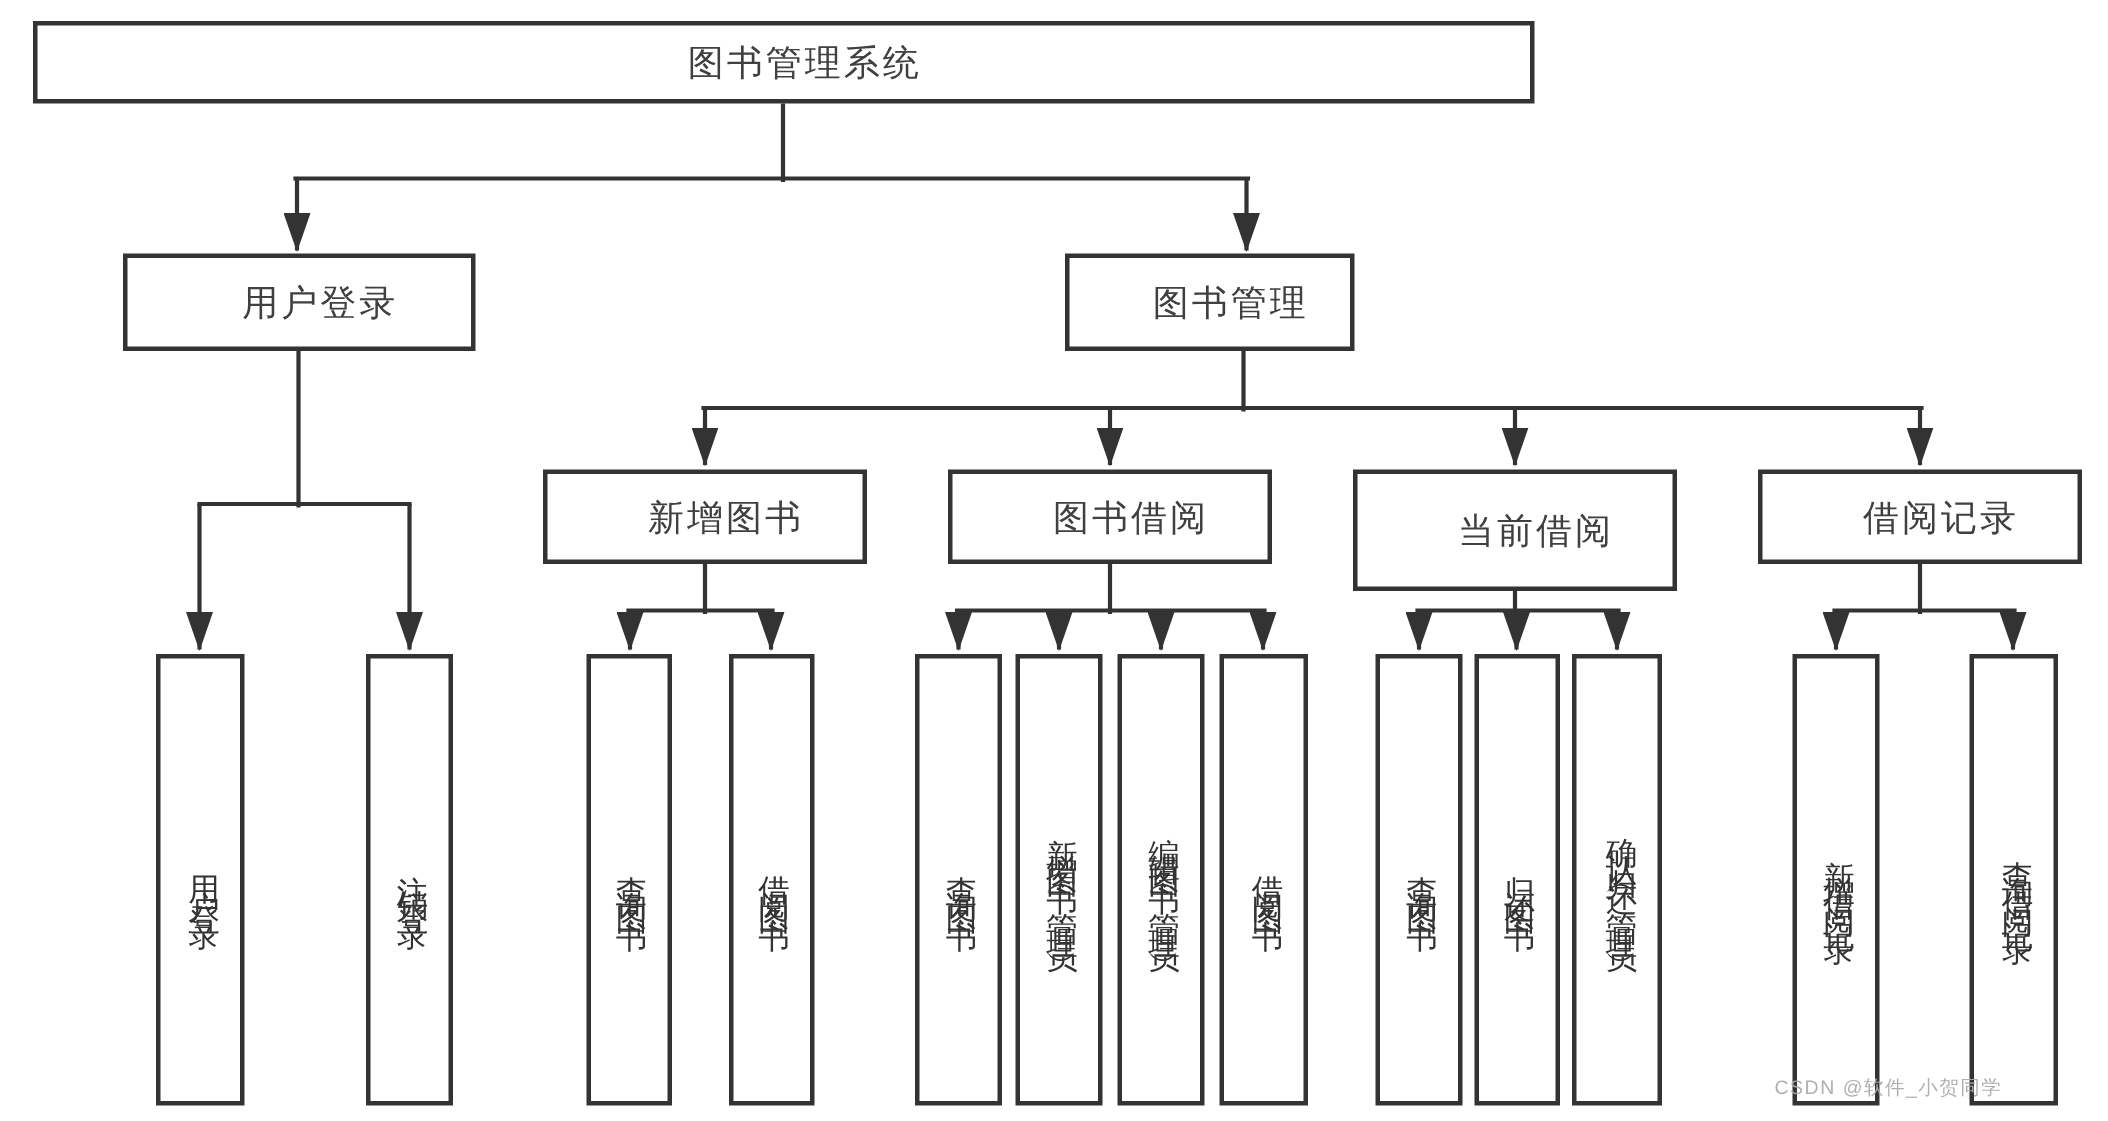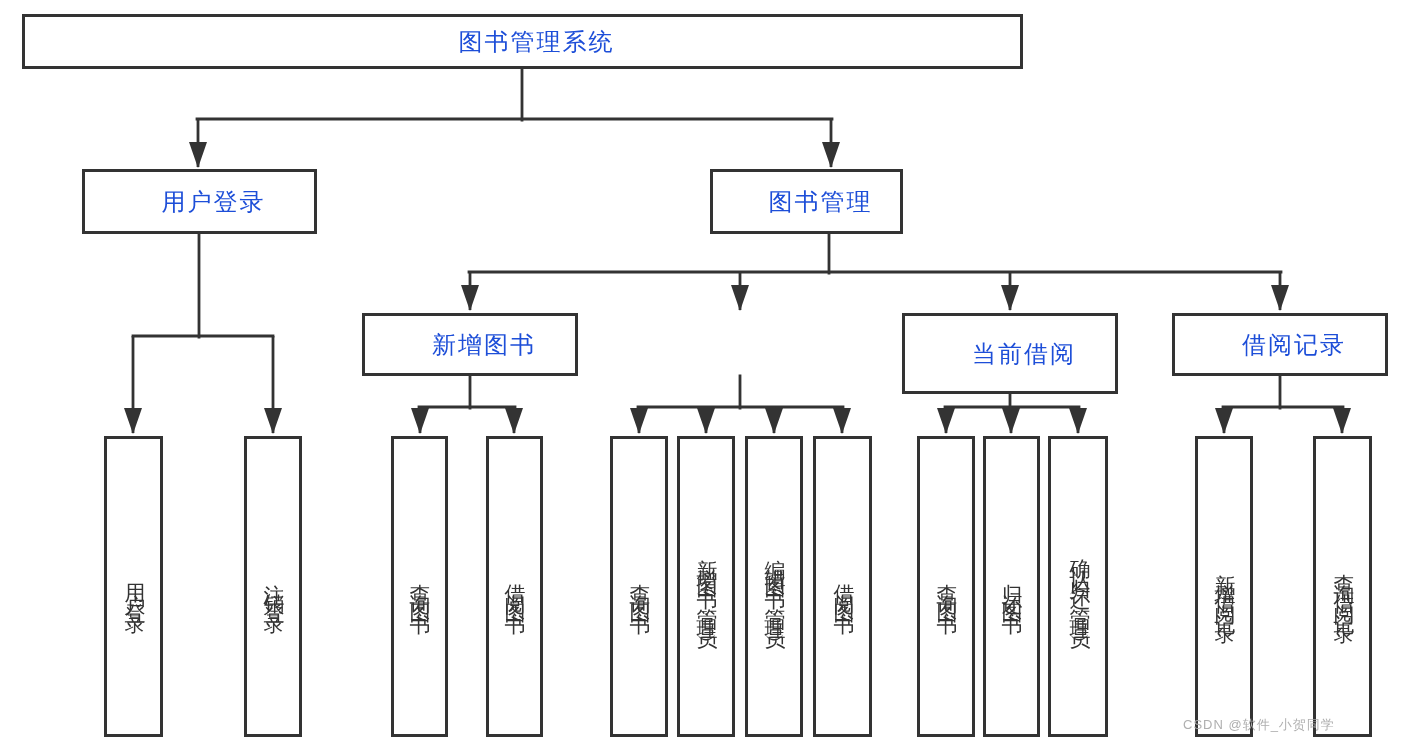--- a/index.html
+++ b/index.html
@@ -20,21 +20,21 @@
   .node {
     position: absolute;
     box-sizing: border-box;
     background: #ffffff;
     border: 3px solid #333333;
     display: flex;
     align-items: center;
     justify-content: center;
     font-size: 24px;
     letter-spacing: 2px;
-    color: #1d4ed8;
+    color: #404040;
     white-space: nowrap;
     padding-left: 28px;
   }
   .leaf {
     position: absolute;
     box-sizing: border-box;
     background: #ffffff;
     border: 3px solid #333333;
     writing-mode: vertical-rl;
     text-orientation: mixed;
@@ -108,20 +108,21 @@
     <line x1="1224" y1="407" x2="1224" y2="433" stroke="#333333" stroke-width="2.8" marker-end="url(#arrow)"></line>
     <line x1="1342" y1="407" x2="1342" y2="433" stroke="#333333" stroke-width="2.8" marker-end="url(#arrow)"></line>
   </svg>
 
   <div class="node" style="left:22px; top:14px; width:1001px; height:55px;">图书管理系统</div>
 
   <div class="node" style="left:82px; top:169px; width:235px; height:65px;">用户登录</div>
   <div class="node" style="left:710px; top:169px; width:193px; height:65px;">图书管理</div>
 
   <div class="node" style="left:362px; top:313px; width:216px; height:63px;">新增图书</div>
+  <div class="node" style="left:632px; top:313px; width:216px; height:63px;">图书借阅</div>
   <div class="node" style="left:902px; top:313px; width:216px; height:81px;">当前借阅</div>
   <div class="node" style="left:1172px; top:313px; width:216px; height:63px;">借阅记录</div>
 
   <div class="leaf" style="left:104px; top:436px; width:59px; height:301px;">用户登录</div>
   <div class="leaf" style="left:244px; top:436px; width:58px; height:301px;">注销登录</div>
 
   <div class="leaf" style="left:391px; top:436px; width:57px; height:301px;">查询图书</div>
   <div class="leaf" style="left:486px; top:436px; width:57px; height:301px;">借阅图书</div>
 
   <div class="leaf" style="left:610px; top:436px; width:58px; height:301px;">查询图书</div>

